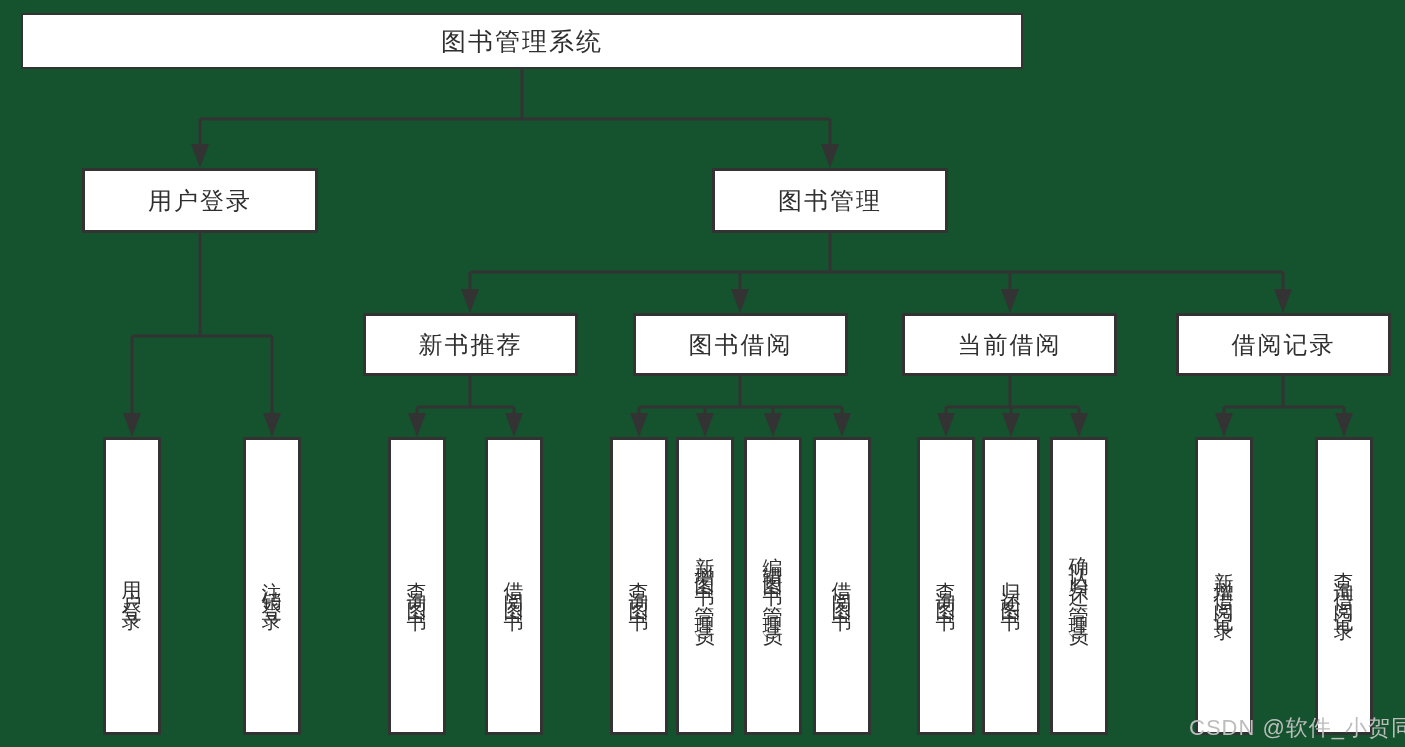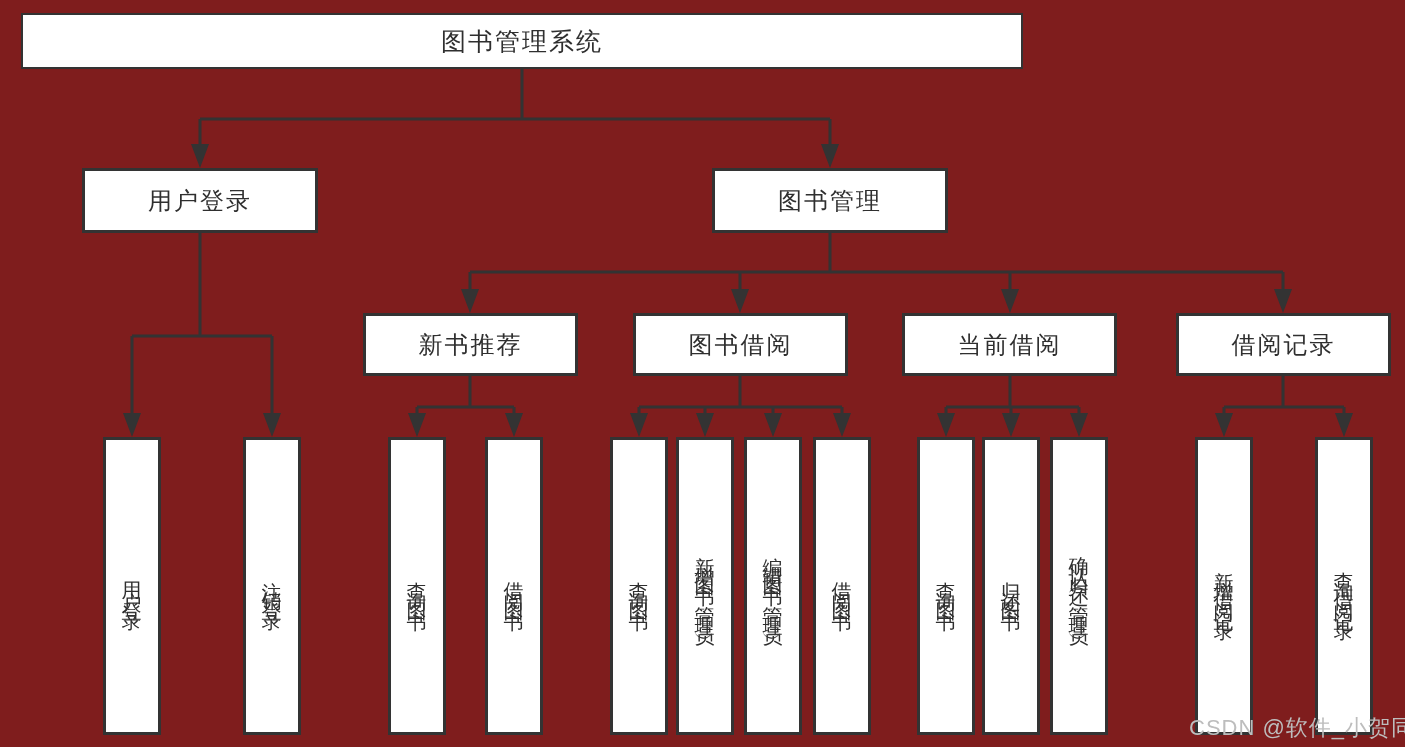--- a/index.html
+++ b/index.html
@@ -1,19 +1,19 @@
 <!DOCTYPE html>
 <html><head>
 <meta charset="utf-8">
 <style>
   html,body{margin:0;padding:0;background:#ffffff;}
   #canvas{
     position:relative;
     width:1405px;height:747px;
-    background:#7f1d1d;
+    background:#14532d;
     font-family:"Liberation Sans","DejaVu Sans",sans-serif;
     overflow:hidden;
   }
   #connector-svg{position:absolute;left:0;top:0;width:1405px;height:747px;}
   .box{
     position:absolute;
     background:#ffffff;
     border:3px solid #333333;
     box-sizing:border-box;
     display:flex;align-items:center;justify-content:center;

